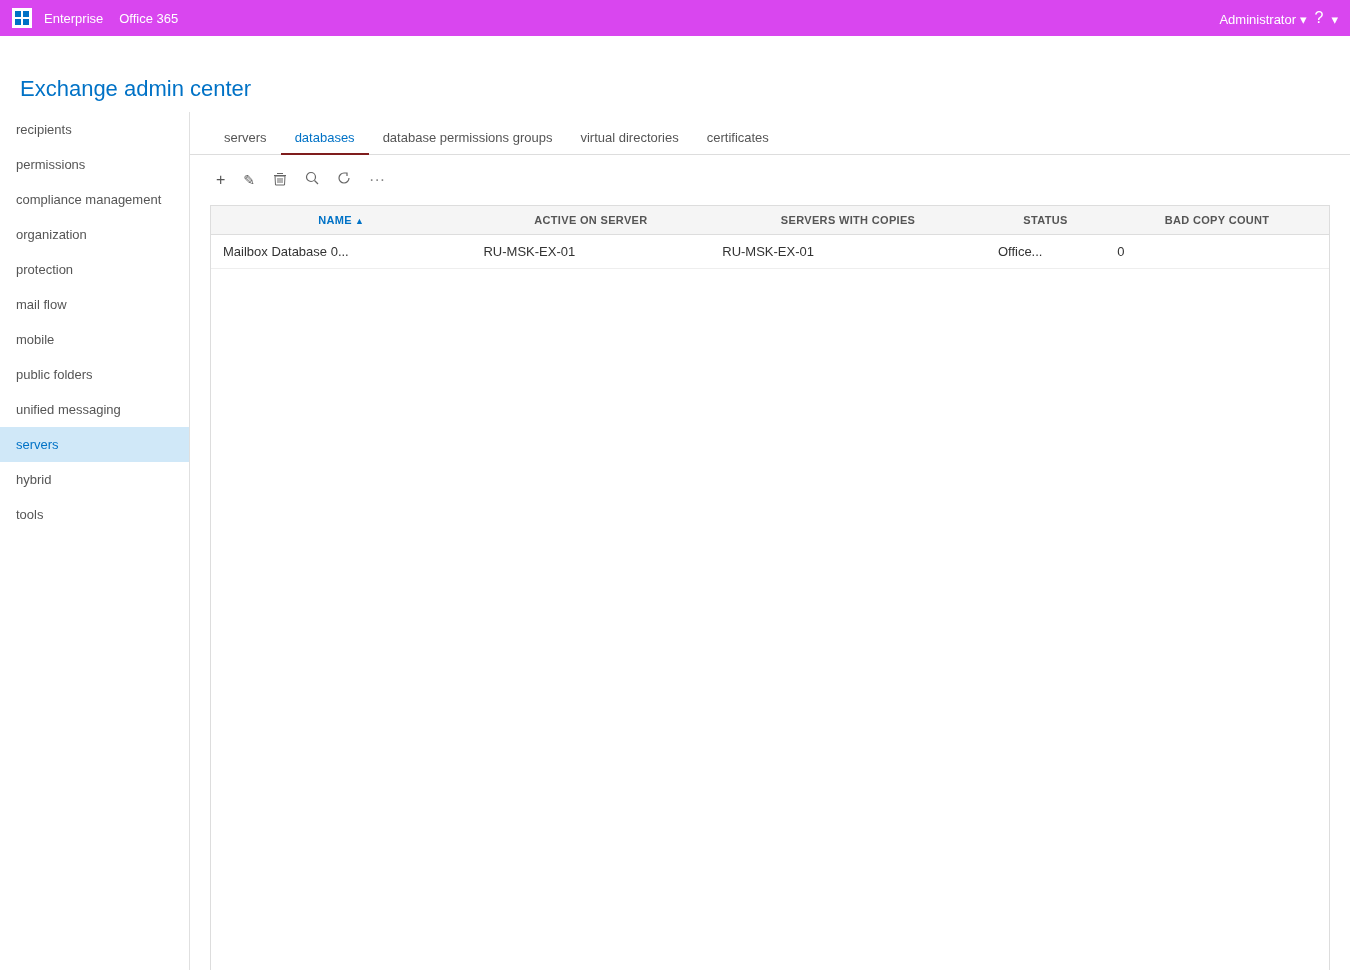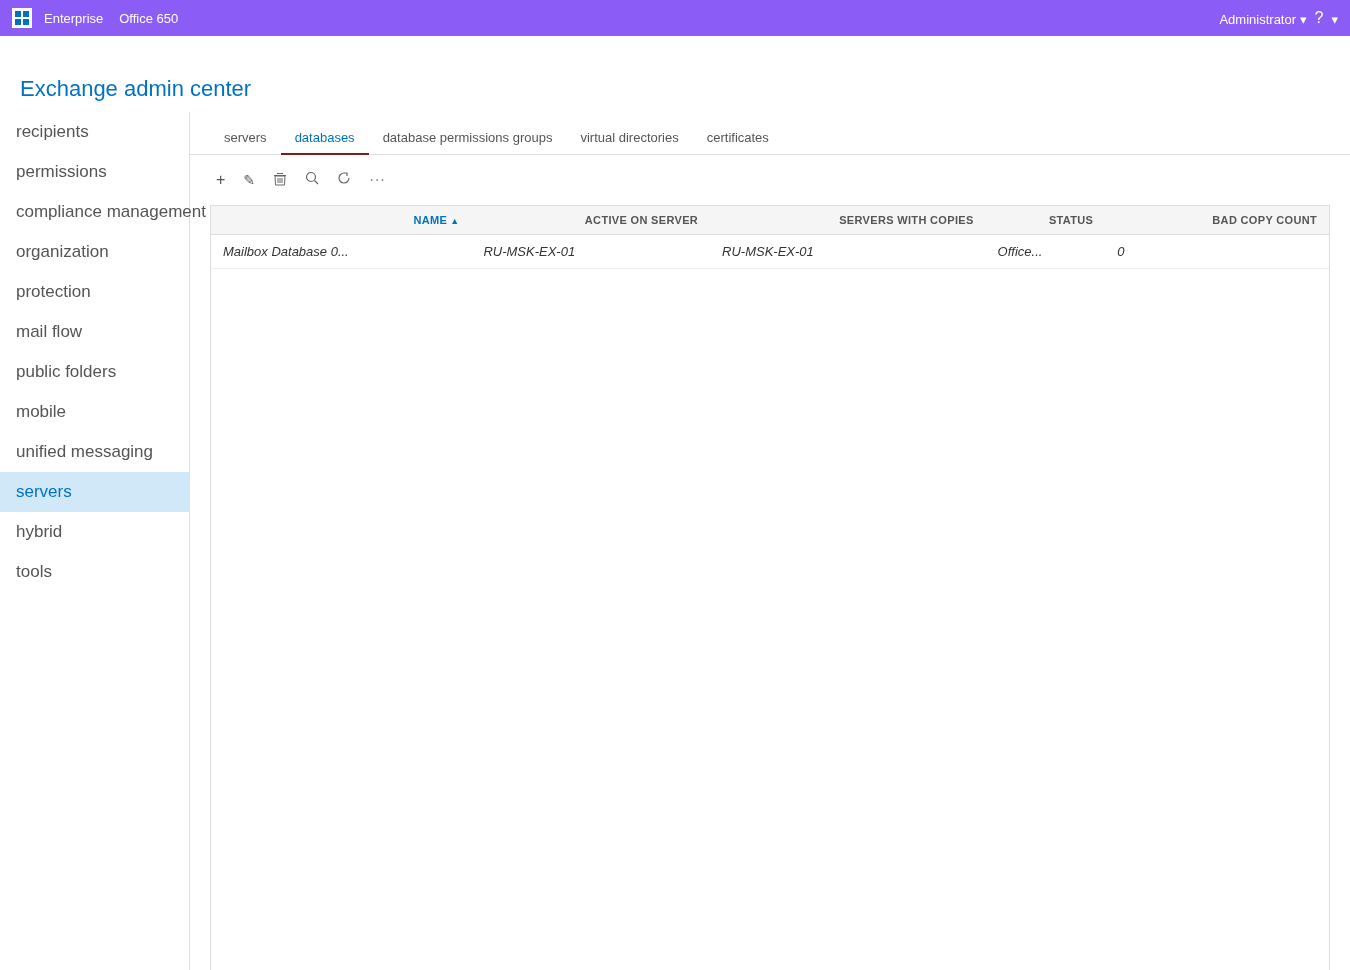--- a/index.html
+++ b/index.html
@@ -1,20 +1,20 @@
 <!DOCTYPE html>
 <html><head>
   <meta charset="utf-8">
   <style>
     * { box-sizing: border-box; margin: 0; padding: 0; }
     body { font-family: 'Segoe UI', Tahoma, Geneva, Verdana, sans-serif; font-size: 13px; color: #333; background: #fff; }
 
     
     #topbar {
-      background: #8b5cf6;
+      background: #d946ef;
       height: 36px;
       display: flex;
       align-items: center;
       justify-content: space-between;
       padding: 0 12px;
       color: #fff;
     }
     #topbar-left {
       display: flex;
       align-items: center;
@@ -77,21 +77,21 @@
       width: 190px;
       min-width: 190px;
       border-right: 1px solid #e0e0e0;
       padding-top: 0;
       background: #fff;
     }
     .sidebar-item {
       padding: 10px 16px;
       cursor: pointer;
       color: #555;
-      font-size: 17px;
+      font-size: 13px;
       white-space: nowrap;
     }
     .sidebar-item.active {
       background: #d0e8f8;
       color: #0072c6;
     }
 
     
     #main {
       flex: 1;
@@ -155,39 +155,38 @@
     table {
       width: 100%;
       border-collapse: collapse;
       font-size: 13px;
     }
     thead tr {
       background: #f5f5f5;
       border-bottom: 1px solid #ddd;
     }
     thead th {
-      text-align: right;
+      text-align: center;
       padding: 8px 12px;
       font-weight: 600;
       font-size: 11px;
       color: #555;
       text-transform: uppercase;
       letter-spacing: 0.03em;
       white-space: nowrap;
     }
     thead th.sorted {
       color: #0072c6;
     }
     .sort-arrow {
       font-size: 9px;
       margin-left: 3px;
     }
     tbody tr {
       border-bottom: 1px solid #eee;
-      font-style: italic;
     }
     tbody td {
       padding: 9px 12px;
       color: #333;
     }
   </style>
 </head>
 <body>
 
 <div id="topbar">
@@ -196,21 +195,21 @@
       <svg width="18" height="18" viewBox="0 0 18 18" fill="none">
         <rect width="18" height="18" fill="white"></rect>
         <rect x="2" y="2" width="6" height="6" fill="#0072c6"></rect>
         <rect x="10" y="2" width="6" height="6" fill="#0072c6"></rect>
         <rect x="2" y="10" width="6" height="6" fill="#0072c6"></rect>
         <rect x="10" y="10" width="6" height="6" fill="#0072c6"></rect>
       </svg>
     </div>
     <div id="topbar-nav">
       <span>Enterprise</span>
-      <span>Office 650</span>
+      <span>Office 365</span>
     </div>
   </div>
   <div id="topbar-right">
     <div class="topbar-admin">
       <span>Administrator</span>
       <span>▾</span>
     </div>
     <span class="topbar-help">?</span>
     <span>▾</span>
   </div>
@@ -220,22 +219,22 @@
 
 <div id="layout">
 
   <div id="sidebar">
   <div class="sidebar-item">recipients</div>
       <div class="sidebar-item">permissions</div>
       <div class="sidebar-item">compliance management</div>
       <div class="sidebar-item">organization</div>
       <div class="sidebar-item">protection</div>
       <div class="sidebar-item">mail flow</div>
+      <div class="sidebar-item">mobile</div>
       <div class="sidebar-item">public folders</div>
-      <div class="sidebar-item">mobile</div>
       <div class="sidebar-item">unified messaging</div>
       <div class="sidebar-item active">servers</div>
       <div class="sidebar-item">hybrid</div>
       <div class="sidebar-item">tools</div>
     </div>
 
   <div id="main">
 
     <div id="tabs">
     <div class="tab">servers</div>

